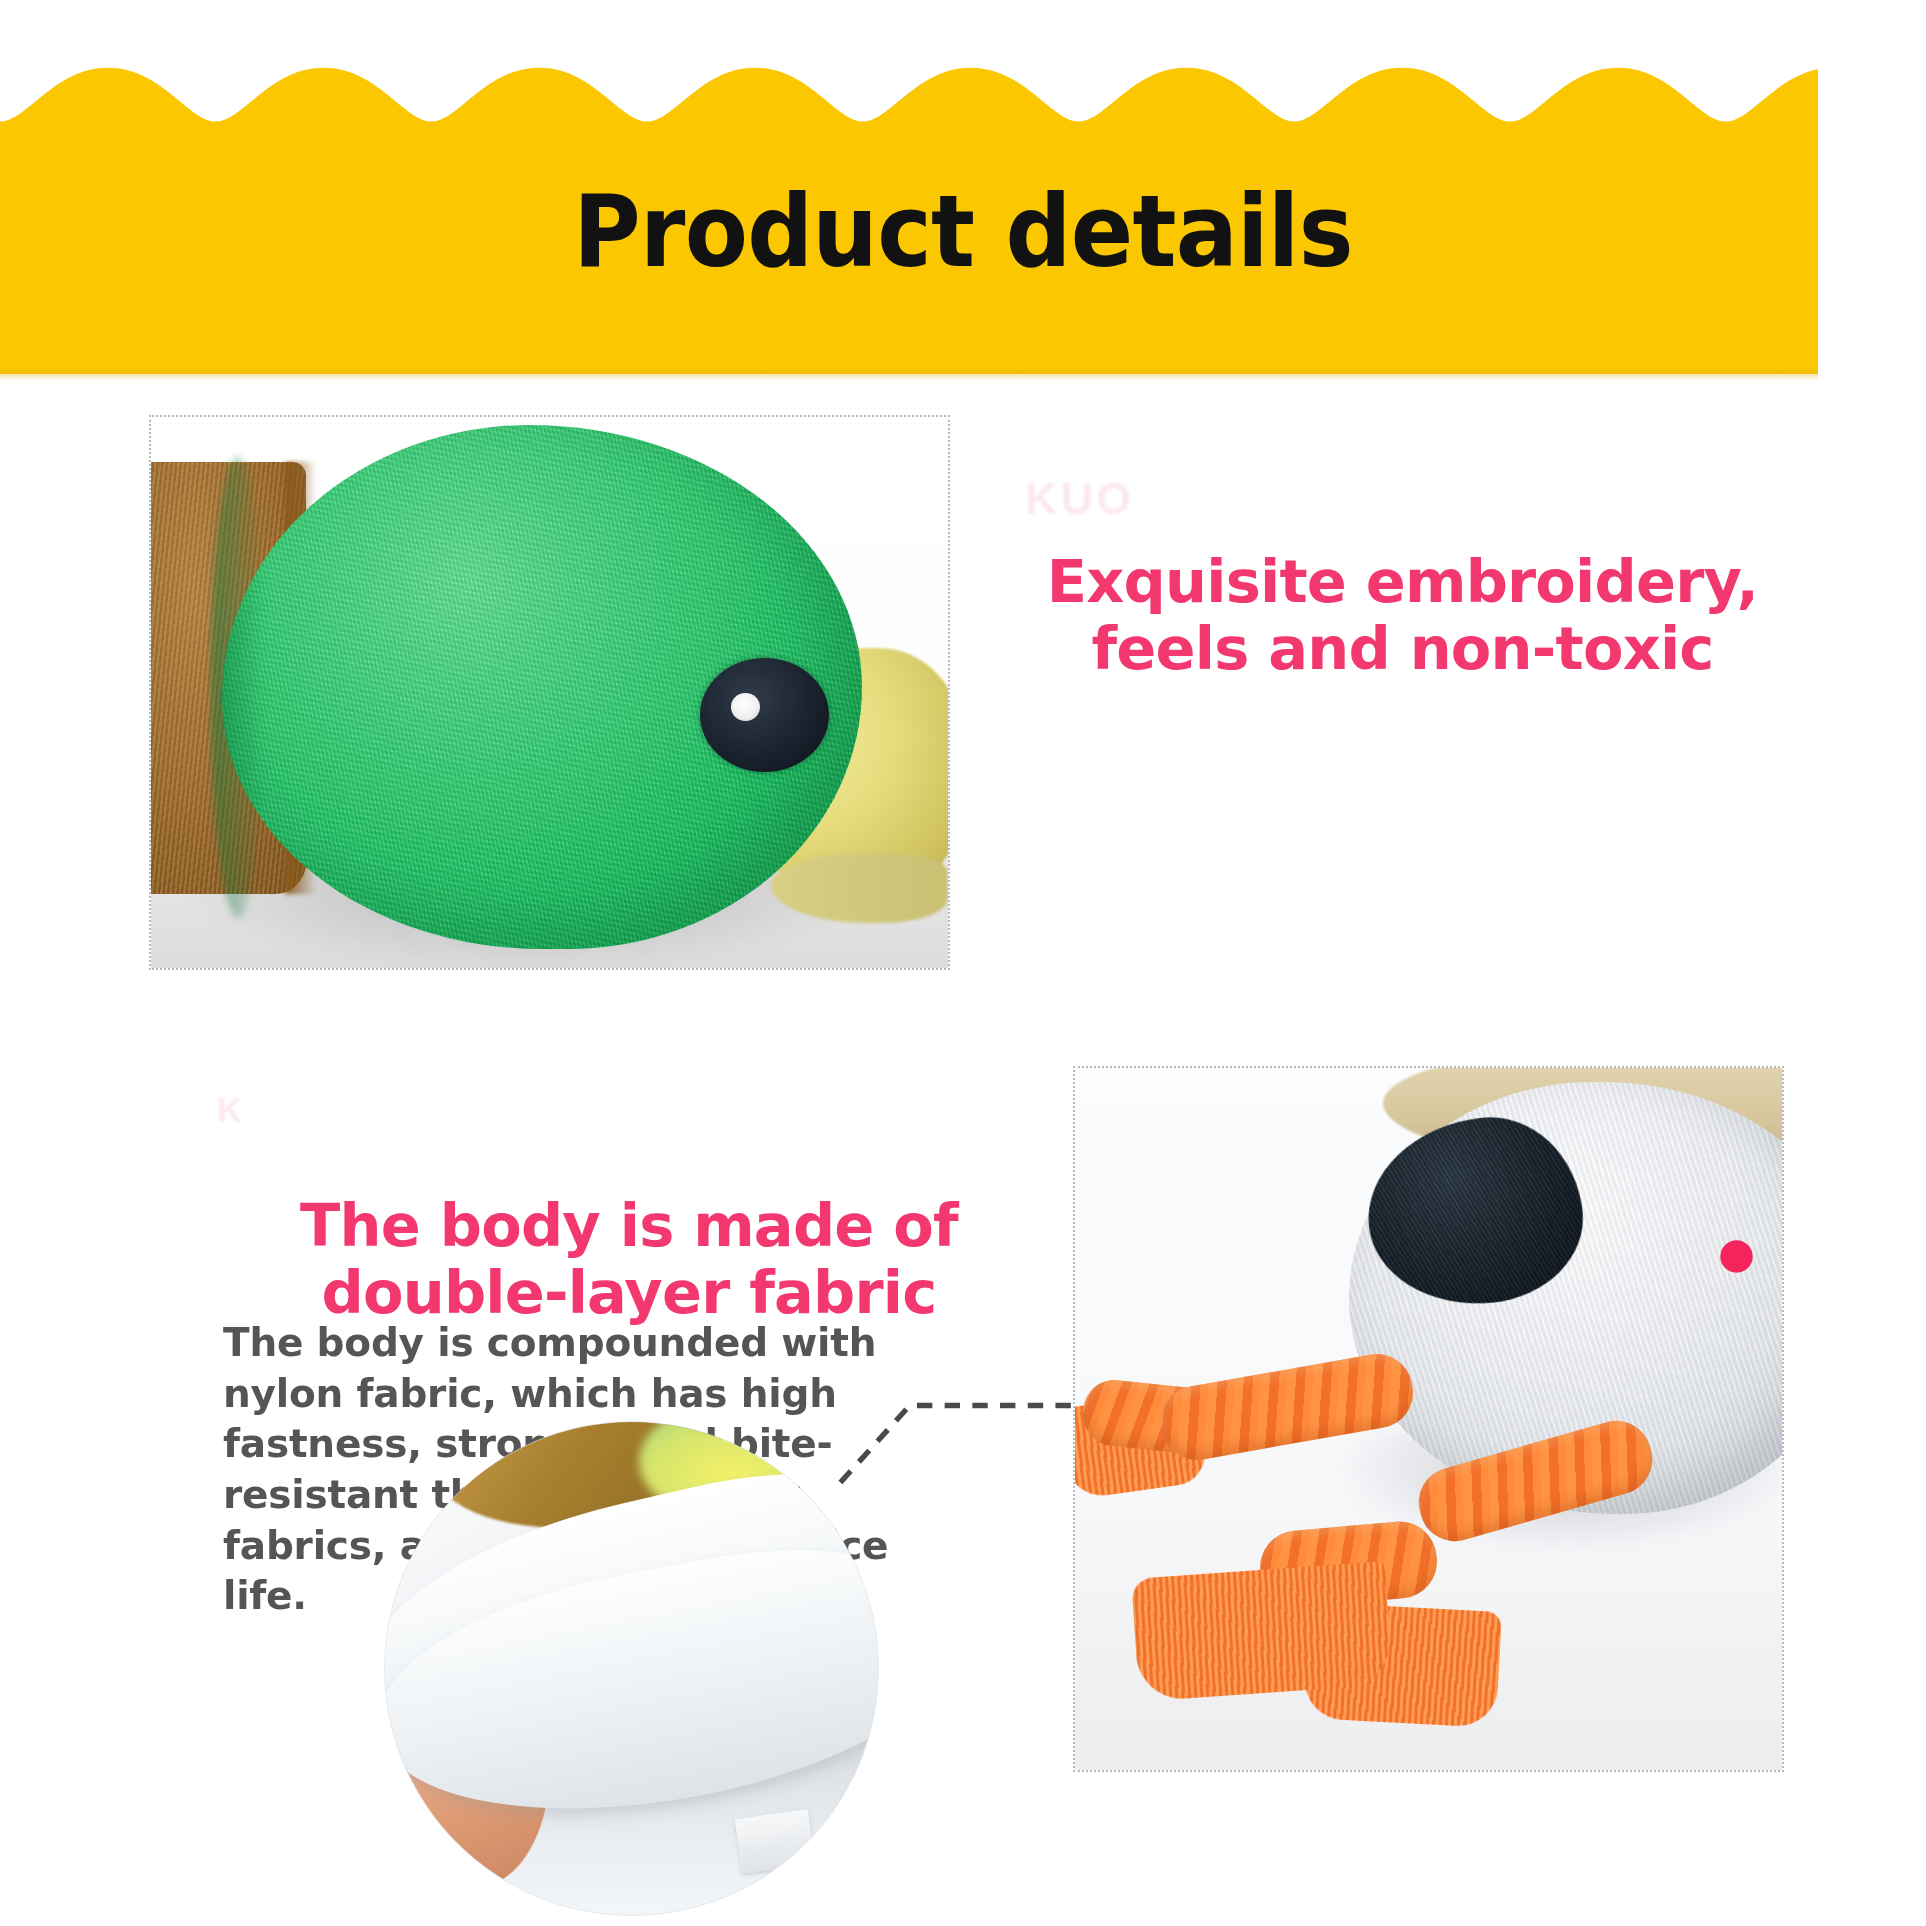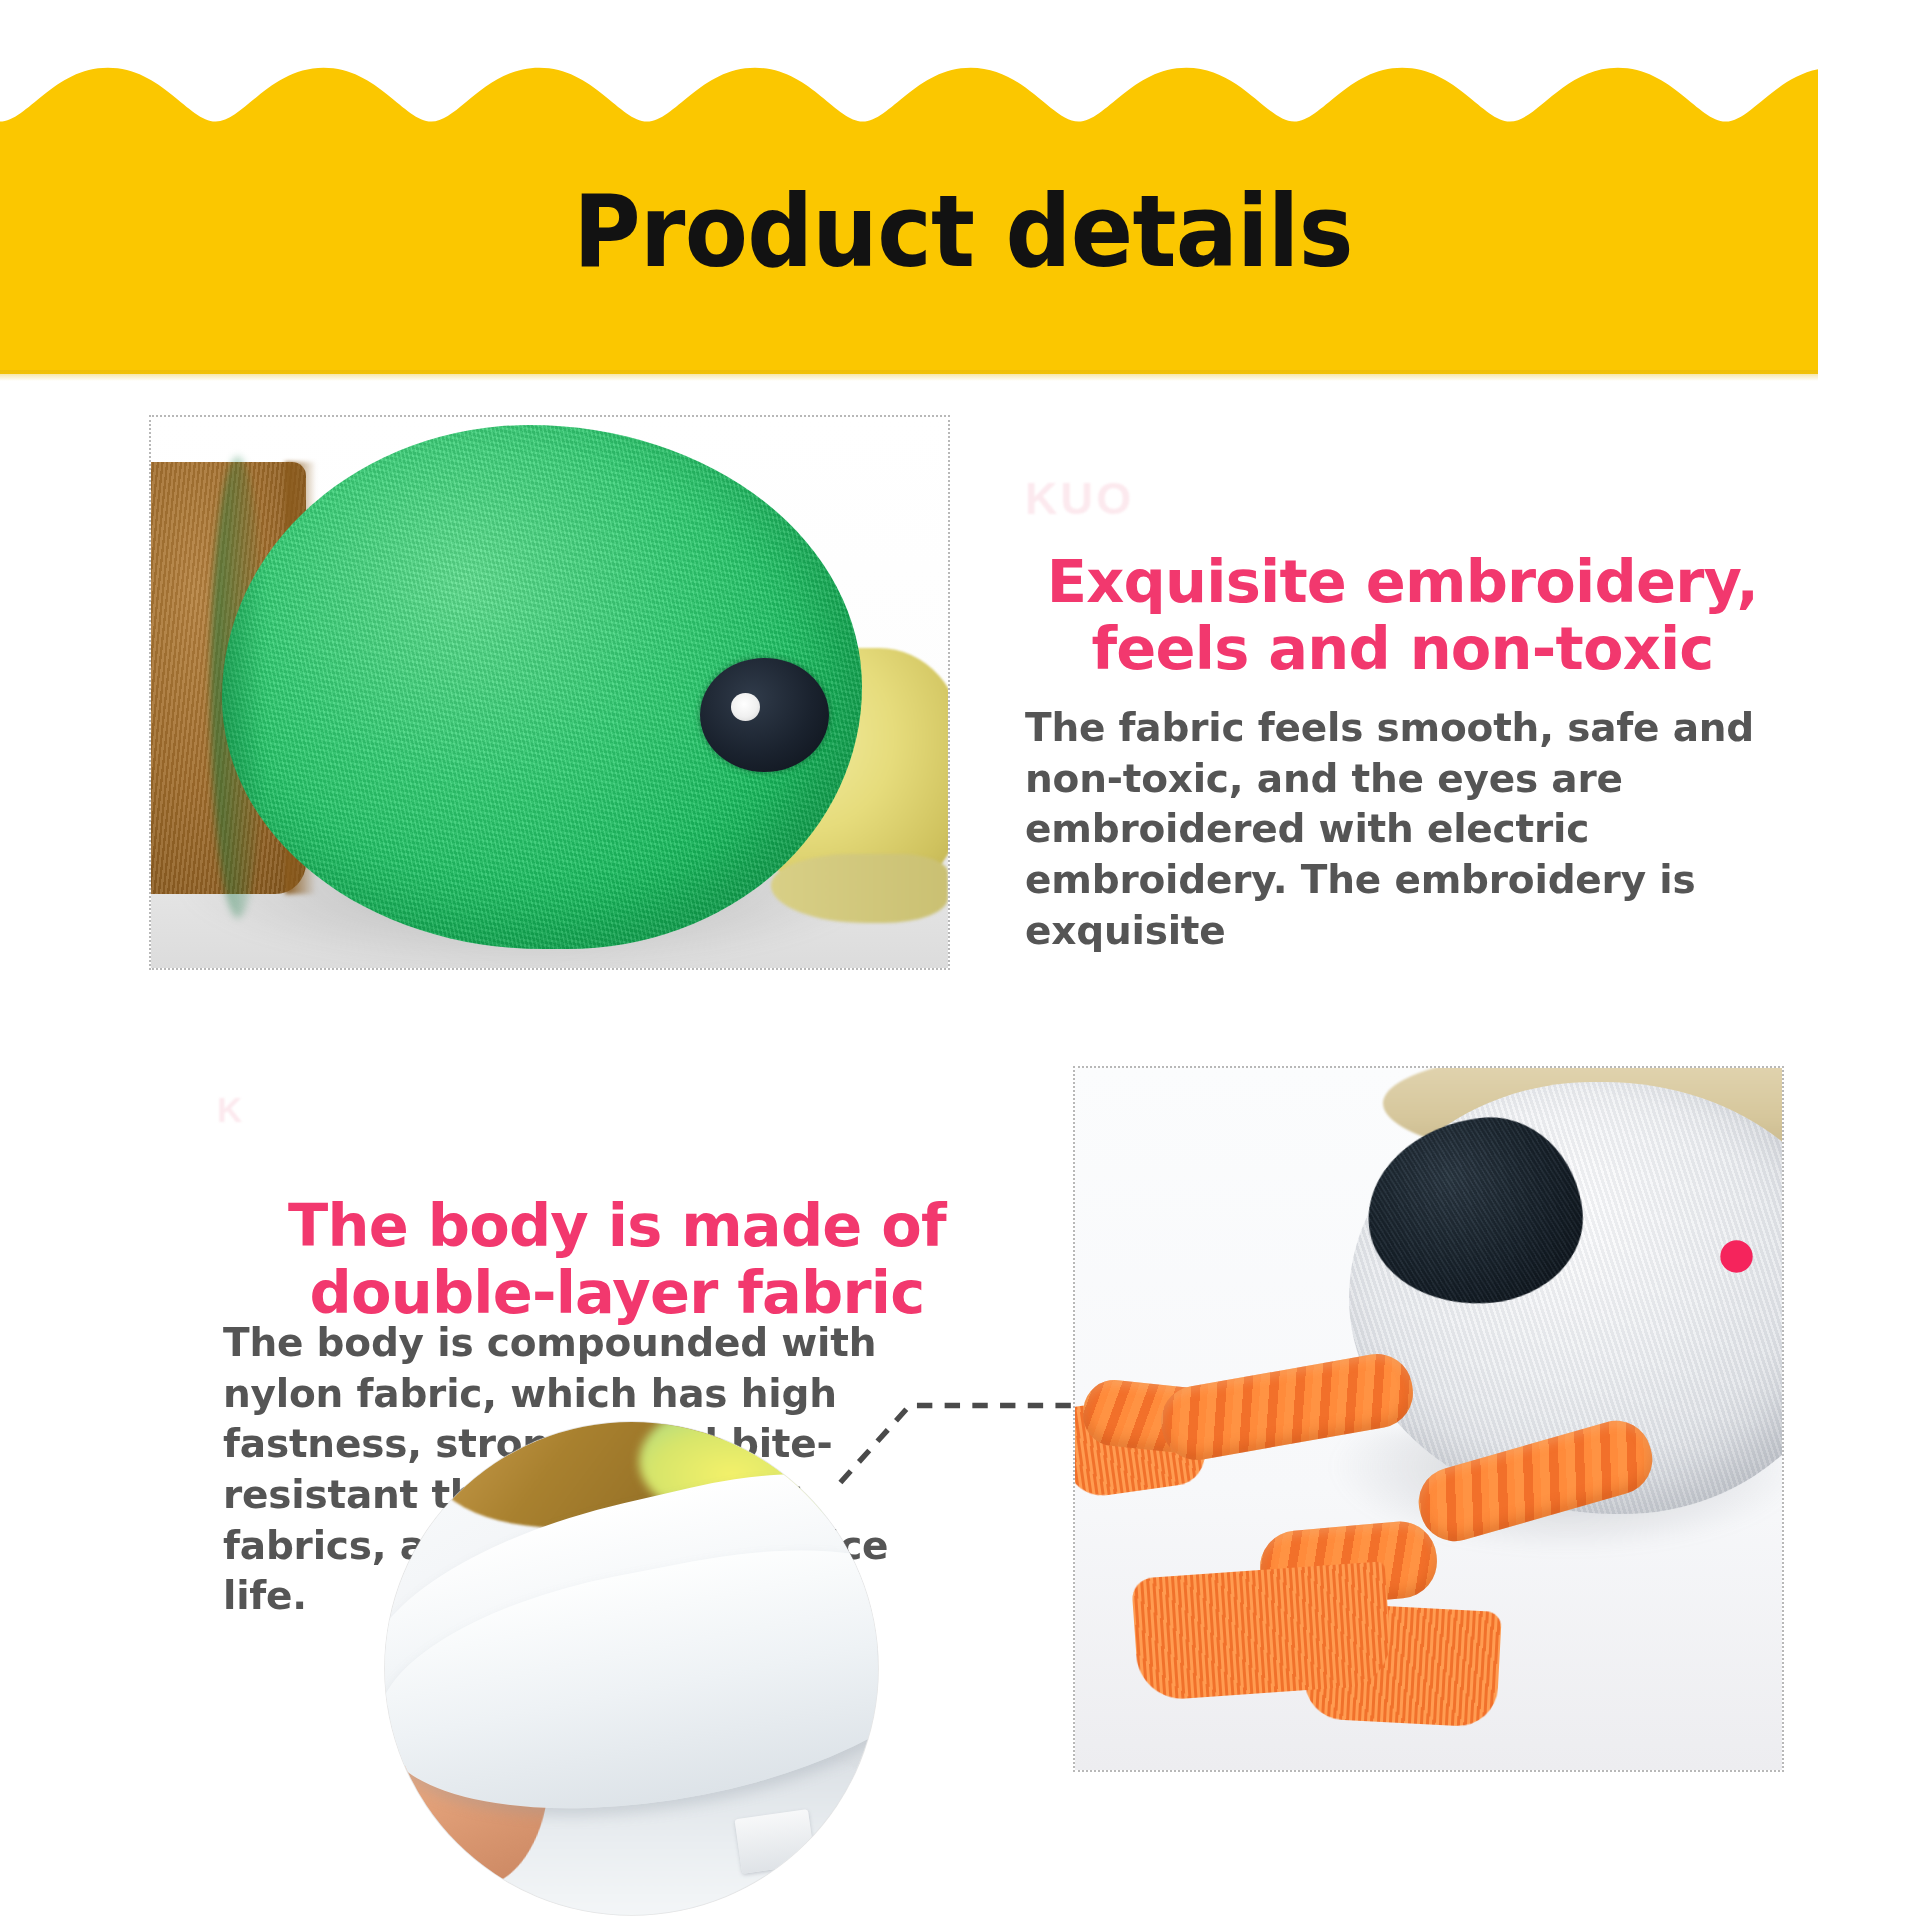--- a/index.html
+++ b/index.html
@@ -255,21 +255,21 @@
     color:#555555;
     font-weight:bold;
     font-size:39px;
     line-height:1.30;
     font-family:"DejaVu Sans","Liberation Sans",sans-serif;
     letter-spacing:-0.2px;
   }
   #heading-1{left:1025px;top:549px;width:755px;}
   #body-1{left:1025px;top:703px;width:740px;}
 
-  #heading-2{left:220px;top:1193px;width:794px;}
+  #heading-2{left:232px;top:1193px;width:794px;}
   #body-2{left:223px;top:1318px;width:740px;}
 </style>
 </head>
 <body>
 
 <div id="page">
 
   <div class="banner">
     <svg class="banner-fill" viewBox="0 0 2500 486" preserveAspectRatio="none">
       <path d="M0,158
@@ -309,21 +309,20 @@
           <div class="ph1-eye-glint"></div>
         </div>
       </div>
     </div>
   </div>
 
   <div class="ghost" id="ghost-1">KUO</div>
 
   <div class="block-heading" id="heading-1">Exquisite embroidery, feels and non-toxic</div>
 
-  <div class="block-body" id="body-1">The fabric feels smooth, safe and non-toxic, and the eyes are embroidered with electric embroidery. The embroidery is exquisite</div>
 
   <div class="ghost" id="ghost-2">K</div>
 
   <div class="block-heading" id="heading-2">The body is made of double-layer fabric</div>
 
   <div class="block-body" id="body-2">The body is compounded with nylon fabric, which has high fastness, stronger and bite-resistant than single-layer fabrics, and has a long service life.</div>
 
   <div id="photo-fabric-inset">
     <div class="ins-bg"></div>
     <div class="ins-gold"></div>

